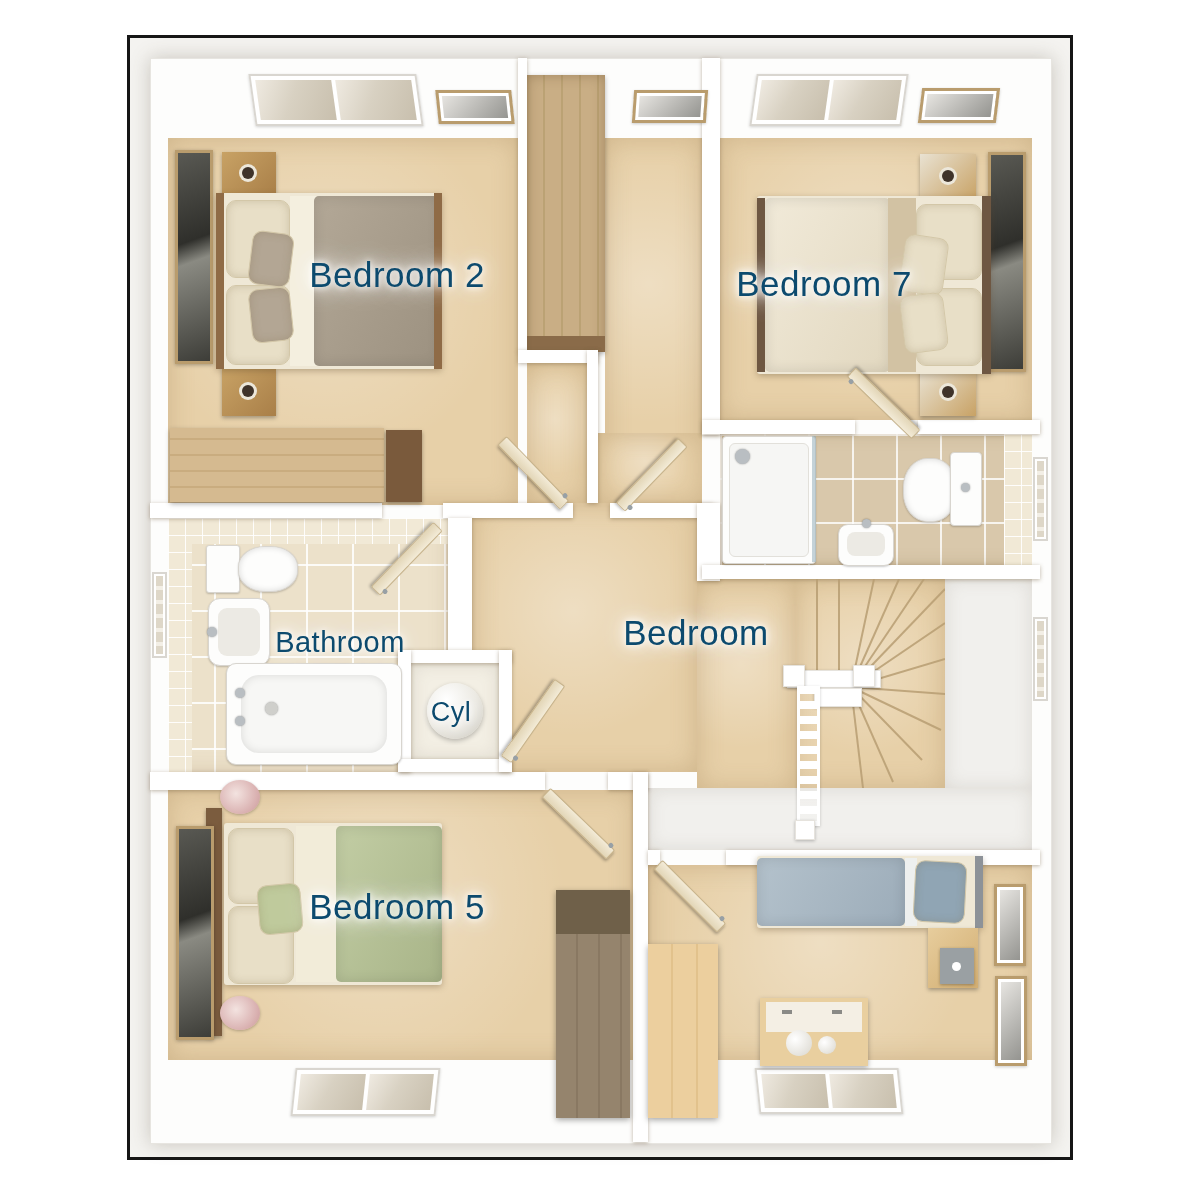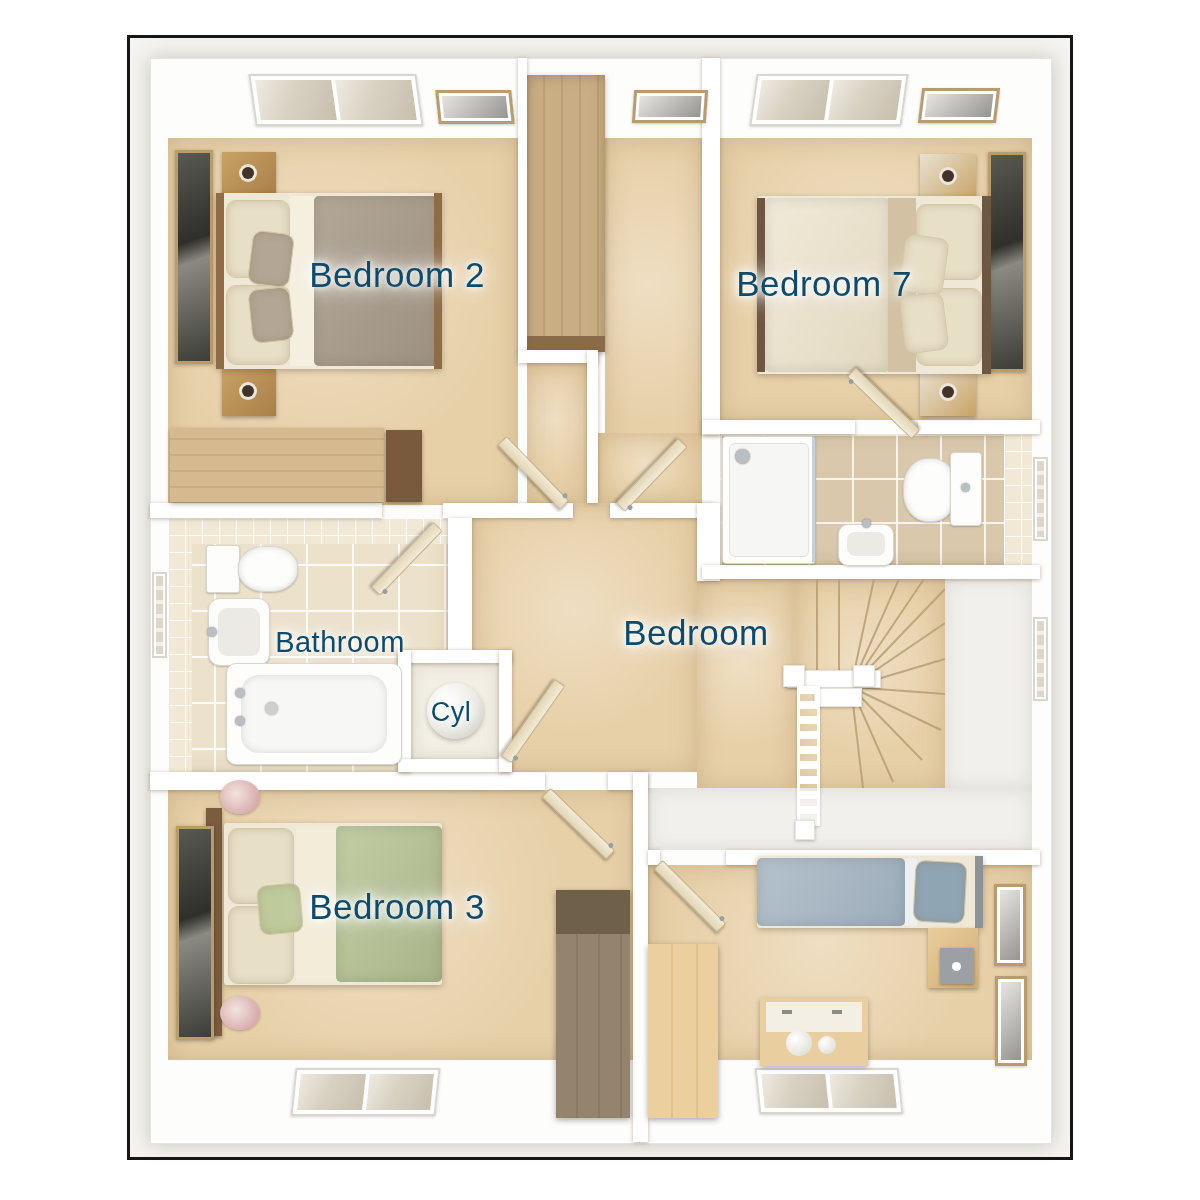--- a/index.html
+++ b/index.html
@@ -258,21 +258,21 @@
     <div class="abs" style="left:72px;top:3px;width:42px;height:156px;background:#f2ecd9;"></div>
     <div class="duvet" style="left:112px;top:3px;width:106px;height:156px;background:linear-gradient(120deg,#c2cda4,#a8b488);"></div>
     <div class="pillow" style="left:4px;top:5px;width:64px;height:74px;"></div>
     <div class="pillow" style="left:4px;top:83px;width:64px;height:76px;"></div>
     <div class="pillow" style="left:34px;top:61px;width:42px;height:48px;background:#bfca9c;transform:rotate(-5deg);"></div>
   </div>
   <div class="wardrobe" style="left:556px;top:890px;width:74px;height:228px;
        background:repeating-linear-gradient(90deg,#95846d 0 20px,#897862 20px 22px);">
     <div class="abs" style="left:0;top:0;width:74px;height:44px;background:#6f6049;"></div>
   </div>
-  <div class="lbl" style="left:397px;top:907px;">Bedroom 3</div>
+  <div class="lbl" style="left:397px;top:907px;">Bedroom 5</div>
 
   <div class="bedbase" style="left:757px;top:856px;width:226px;height:72px;">
     <div class="duvet" style="left:0;top:2px;width:148px;height:68px;background:linear-gradient(120deg,#b4c2cc,#9cacb9);"></div>
     <div class="abs" style="left:148px;top:2px;width:12px;height:68px;background:#eef0ef;"></div>
     <div class="pillow" style="left:157px;top:5px;width:50px;height:60px;background:#90a5b4;transform:rotate(3deg);"></div>
     <div class="abs" style="left:218px;top:0;width:8px;height:72px;background:#8d9298;"></div>
   </div>
   <div class="wardrobe" style="left:648px;top:944px;width:70px;height:174px;
        background:repeating-linear-gradient(90deg,#eccf9e 0 23px,#e2c28c 23px 25px);"></div>
   <div class="abs" style="left:760px;top:998px;width:108px;height:68px;background:#e9cf9f;box-shadow:0 2px 5px rgba(0,0,0,.3);">

